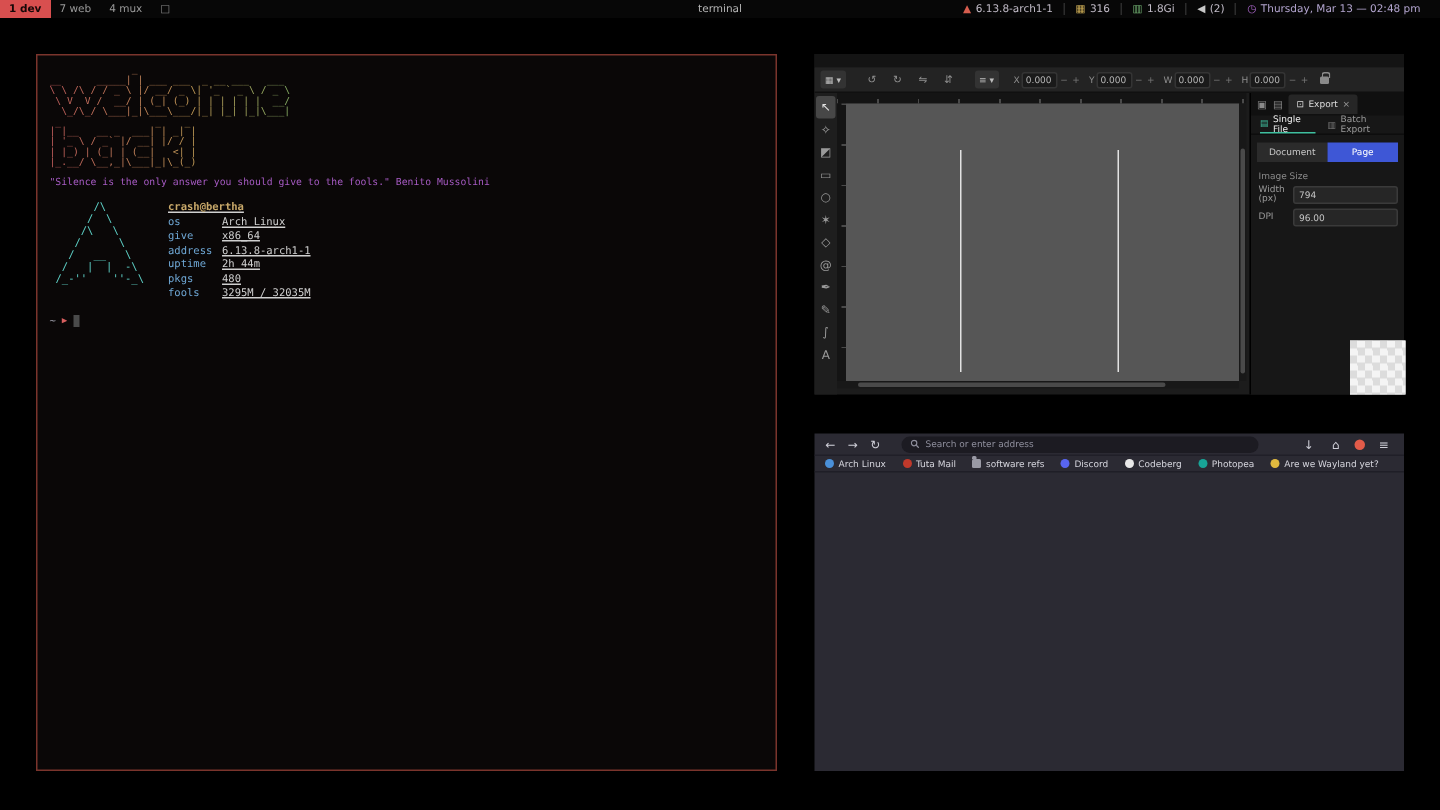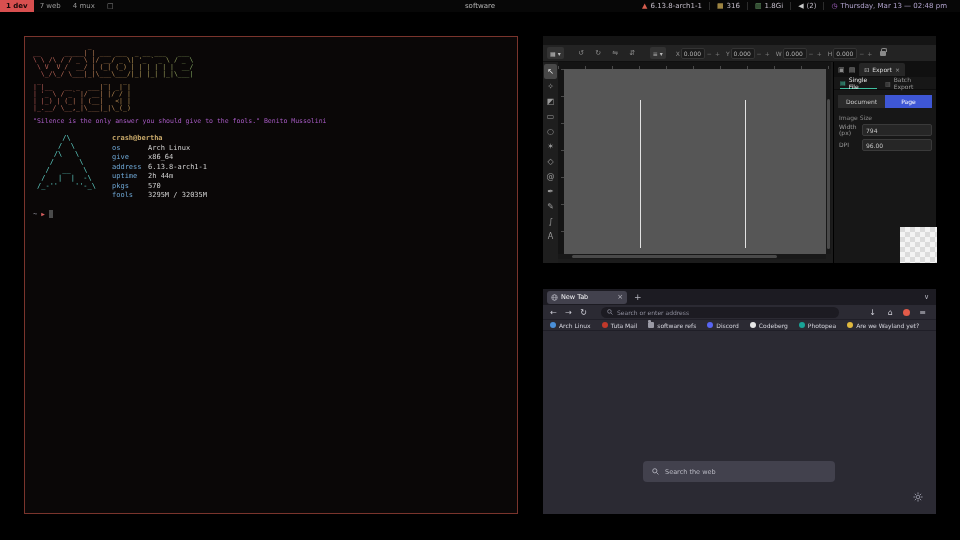--- a/index.html
+++ b/index.html
@@ -23,21 +23,21 @@
   
   .terminal { position:absolute; left:24px; top:36px; width:494px; height:478px;
               background:#0a0707; border:1px solid #7a342c; padding:6px 8px;
               font-family:"DejaVu Sans Mono", monospace; }
   .banner { font-size:6.5px; line-height:6.9px; white-space:pre;
             background:linear-gradient(90deg,#c75f5f,#c9a05a,#6fbf6f,#5fc9c0,#5f86d9,#9a6fd0);
             -webkit-background-clip:text; background-clip:text; color:transparent; }
   .quote { margin-top:5px; font-size:6.5px; color:#a75bc4; }
   .fetch { display:flex; gap:16px; margin:9px 0 0 4px; }
   .arch-logo { font-size:7px; line-height:8px; white-space:pre; color:#5fd3c9; }
-  .fetch-info { font-size:7px; line-height:9.5px; color:#d0d0d0; }
+  .fetch-info { font-size:7px; line-height:9.5px; color:#d0d0d0;text-decoration:underline; }
   .fetch-user { color:#c9a96a; font-weight:bold; }
   .fetch-row .fl { display:inline-block; width:36px; color:#6fa8d6; }
   .prompt { display:flex; align-items:center; gap:4px; margin-top:9px; font-size:7px; }
   .prompt .tilde { color:#9a9aa5; }
   .prompt .arrow { color:#d75f5f; font-size:6px; }
   .cursor { width:4px; height:8px; background:#4a4a4a; }
 
   
   .inkscape { position:absolute; left:543px; top:36px; width:393px; height:227px; background:#1c1c1c; }
   .ink-menubar { height:9px; background:#141414; display:flex; align-items:center; gap:7px;
@@ -140,21 +140,21 @@
         <span>1 dev</span>
       </div>
         <div class="tag">
         <span>7 web</span>
       </div>
         <div class="tag">
         <span>4 mux</span>
       </div>
       </div>
     <div class="layout-glyph">□</div>
-    <div class="bar-title">software</div>
+    <div class="bar-title">terminal</div>
     <div class="status">
         <div class="status-item">
         <span class="icon" style="color: rgb(214, 93, 78);">▲</span>
         <span>6.13.8-arch1-1</span>
       </div>
         <div class="status-item">
         <span class="icon" style="color: rgb(216, 182, 90);">▦</span>
         <span>316</span>
       </div>
         <div class="status-item">
@@ -201,21 +201,21 @@
             <div class="fetch-row">
             <span class="fl">give</span><span class="fv">x86_64</span>
           </div>
             <div class="fetch-row">
             <span class="fl">address</span><span class="fv">6.13.8-arch1-1</span>
           </div>
             <div class="fetch-row">
             <span class="fl">uptime</span><span class="fv">2h 44m</span>
           </div>
             <div class="fetch-row">
-            <span class="fl">pkgs</span><span class="fv">570</span>
+            <span class="fl">pkgs</span><span class="fv">480</span>
           </div>
             <div class="fetch-row">
             <span class="fl">fools</span><span class="fv">3295M / 32035M</span>
           </div>
           </div>
       </div>
     </div>
     <div class="prompt">
       <span class="tilde">~</span>
       <span class="arrow">▶</span>
@@ -381,33 +381,20 @@
       </div>
       <div class="ep-row">
         <span class="lbl">DPI</span>
         <span class="input">96.00</span>
       </div>
       <div class="checker"></div>
     </div>
   </div>
 
   <div class="browser">
-    <div class="tabbar">
-      <div class="tab">
-        <svg width="7" height="7" viewBox="0 0 10 10">
-          <circle cx="5" cy="5" r="4" fill="none" stroke="#b5b5be" stroke-width="1"></circle>
-          <ellipse cx="5" cy="5" rx="2" ry="4" fill="none" stroke="#b5b5be" stroke-width="0.8"></ellipse>
-          <line x1="1" y1="5" x2="9" y2="5" stroke="#b5b5be" stroke-width="0.8"></line>
-        </svg>
-        <span class="tab-title">New Tab</span>
-        <span class="x">×</span>
-      </div>
-      <span class="newtab-btn">+</span>
-      <span class="tab-chevron">∨</span>
-    </div>
     <div class="navbar">
       <span class="nav-btn">←</span>
       <span class="nav-btn">→</span>
       <span class="nav-btn">↻</span>
       <div class="urlbar">
         <svg width="6" height="6" viewBox="0 0 10 10">
           <circle cx="4" cy="4" r="3" fill="none" stroke="#8f8f9d" stroke-width="1.3"></circle>
           <line x1="6.4" y1="6.4" x2="9.2" y2="9.2" stroke="#8f8f9d" stroke-width="1.3"></line>
         </svg>
         <span class="ph">Search or enter address</span>
@@ -442,37 +429,15 @@
       </div>
         <div class="bm">
         <span class="bm-swatch" style="background: rgb(24, 164, 151);"></span>
         <span>Photopea</span>
       </div>
         <div class="bm">
         <span class="bm-swatch" style="background: rgb(224, 185, 63);"></span>
         <span>Are we Wayland yet?</span>
       </div>
       </div>
-    <div class="webcontent">
-      <div class="websearch">
-        <svg width="7" height="7" viewBox="0 0 10 10">
-          <circle cx="4" cy="4" r="3" fill="none" stroke="#b9b9c3" stroke-width="1.2"></circle>
-          <line x1="6.4" y1="6.4" x2="9.2" y2="9.2" stroke="#b9b9c3" stroke-width="1.2"></line>
-        </svg>
-        <span class="ph">Search the web</span>
-      </div>
-      <svg class="gear" width="10" height="10" viewBox="0 0 12 12">
-        <circle cx="6" cy="6" r="2.2" fill="none" stroke="#8f8f9d" stroke-width="1.2"></circle>
-        <g stroke="#8f8f9d" stroke-width="1.2">
-          <line x1="6" y1="0.5" x2="6" y2="2.5"></line>
-            <line x1="6" y1="9.5" x2="6" y2="11.5"></line>
-          <line x1="0.5" y1="6" x2="2.5" y2="6"></line>
-            <line x1="9.5" y1="6" x2="11.5" y2="6"></line>
-          <line x1="2.2" y1="2.2" x2="3.6" y2="3.6"></line>
-            <line x1="8.4" y1="8.4" x2="9.8" y2="9.8"></line>
-          <line x1="9.8" y1="2.2" x2="8.4" y2="3.6"></line>
-            <line x1="3.6" y1="8.4" x2="2.2" y2="9.8"></line>
-        </g>
-      </svg>
-    </div>
   </div>
 
 </div>
 
 </body></html>

